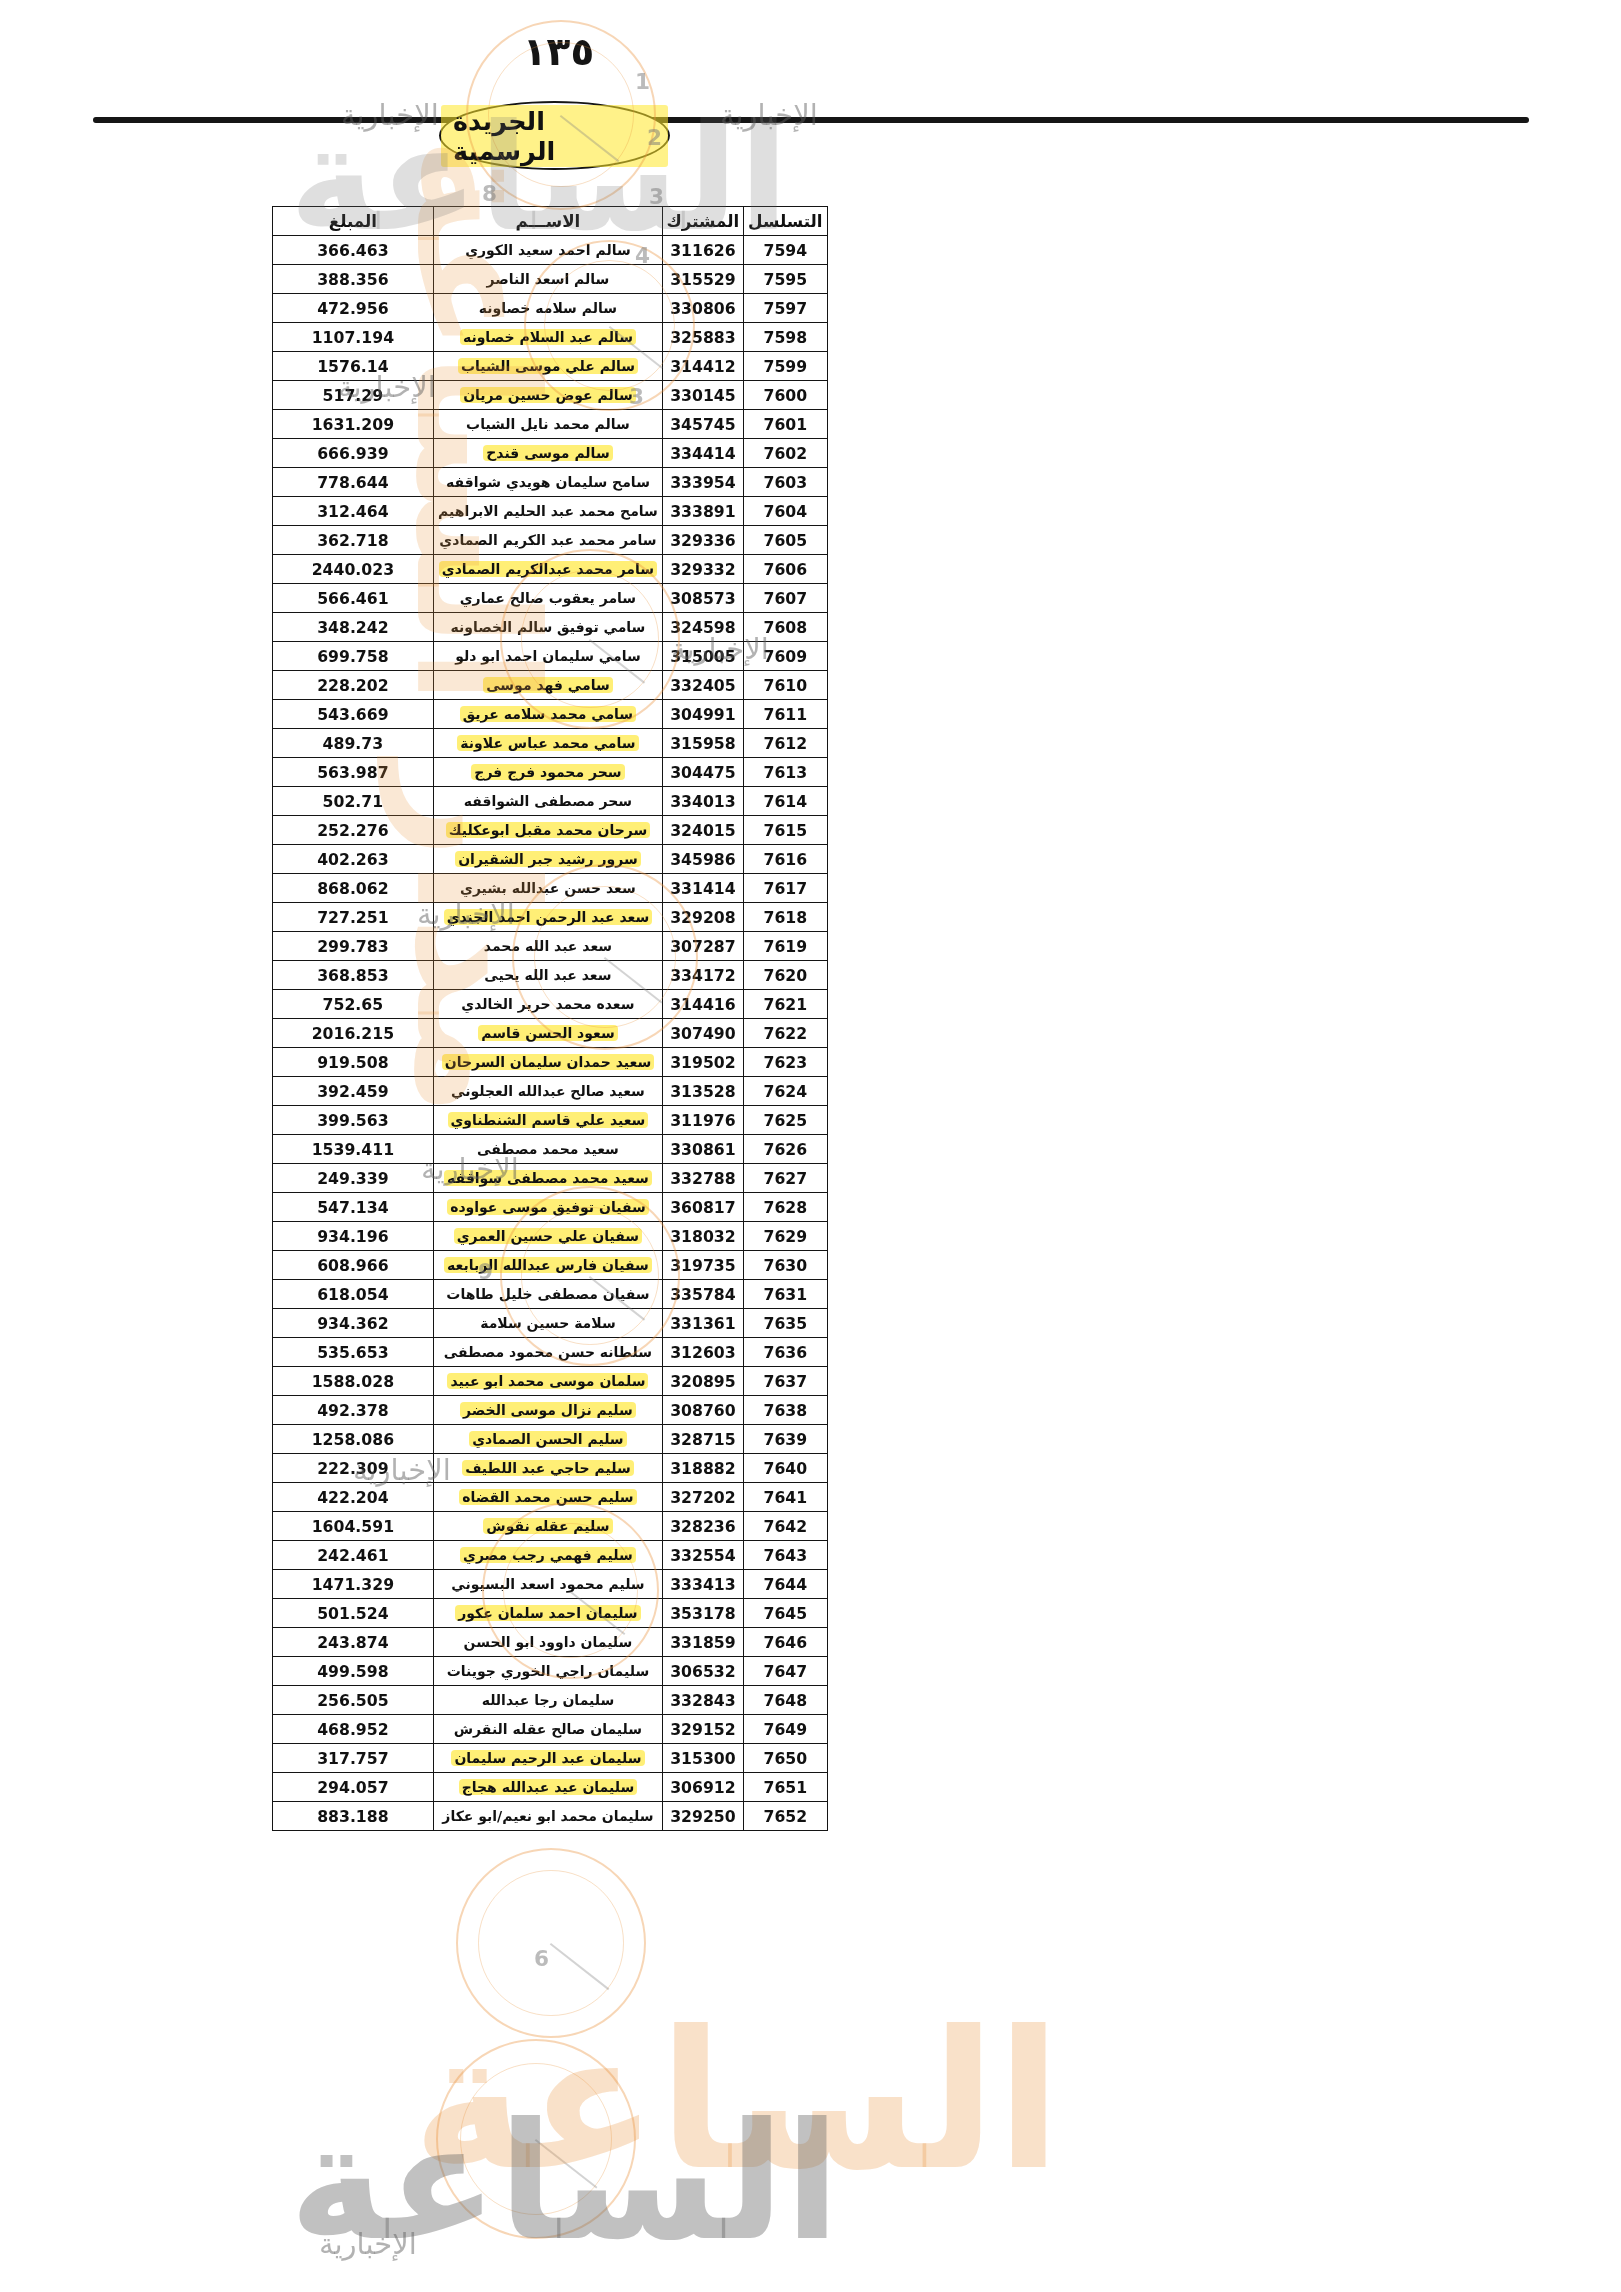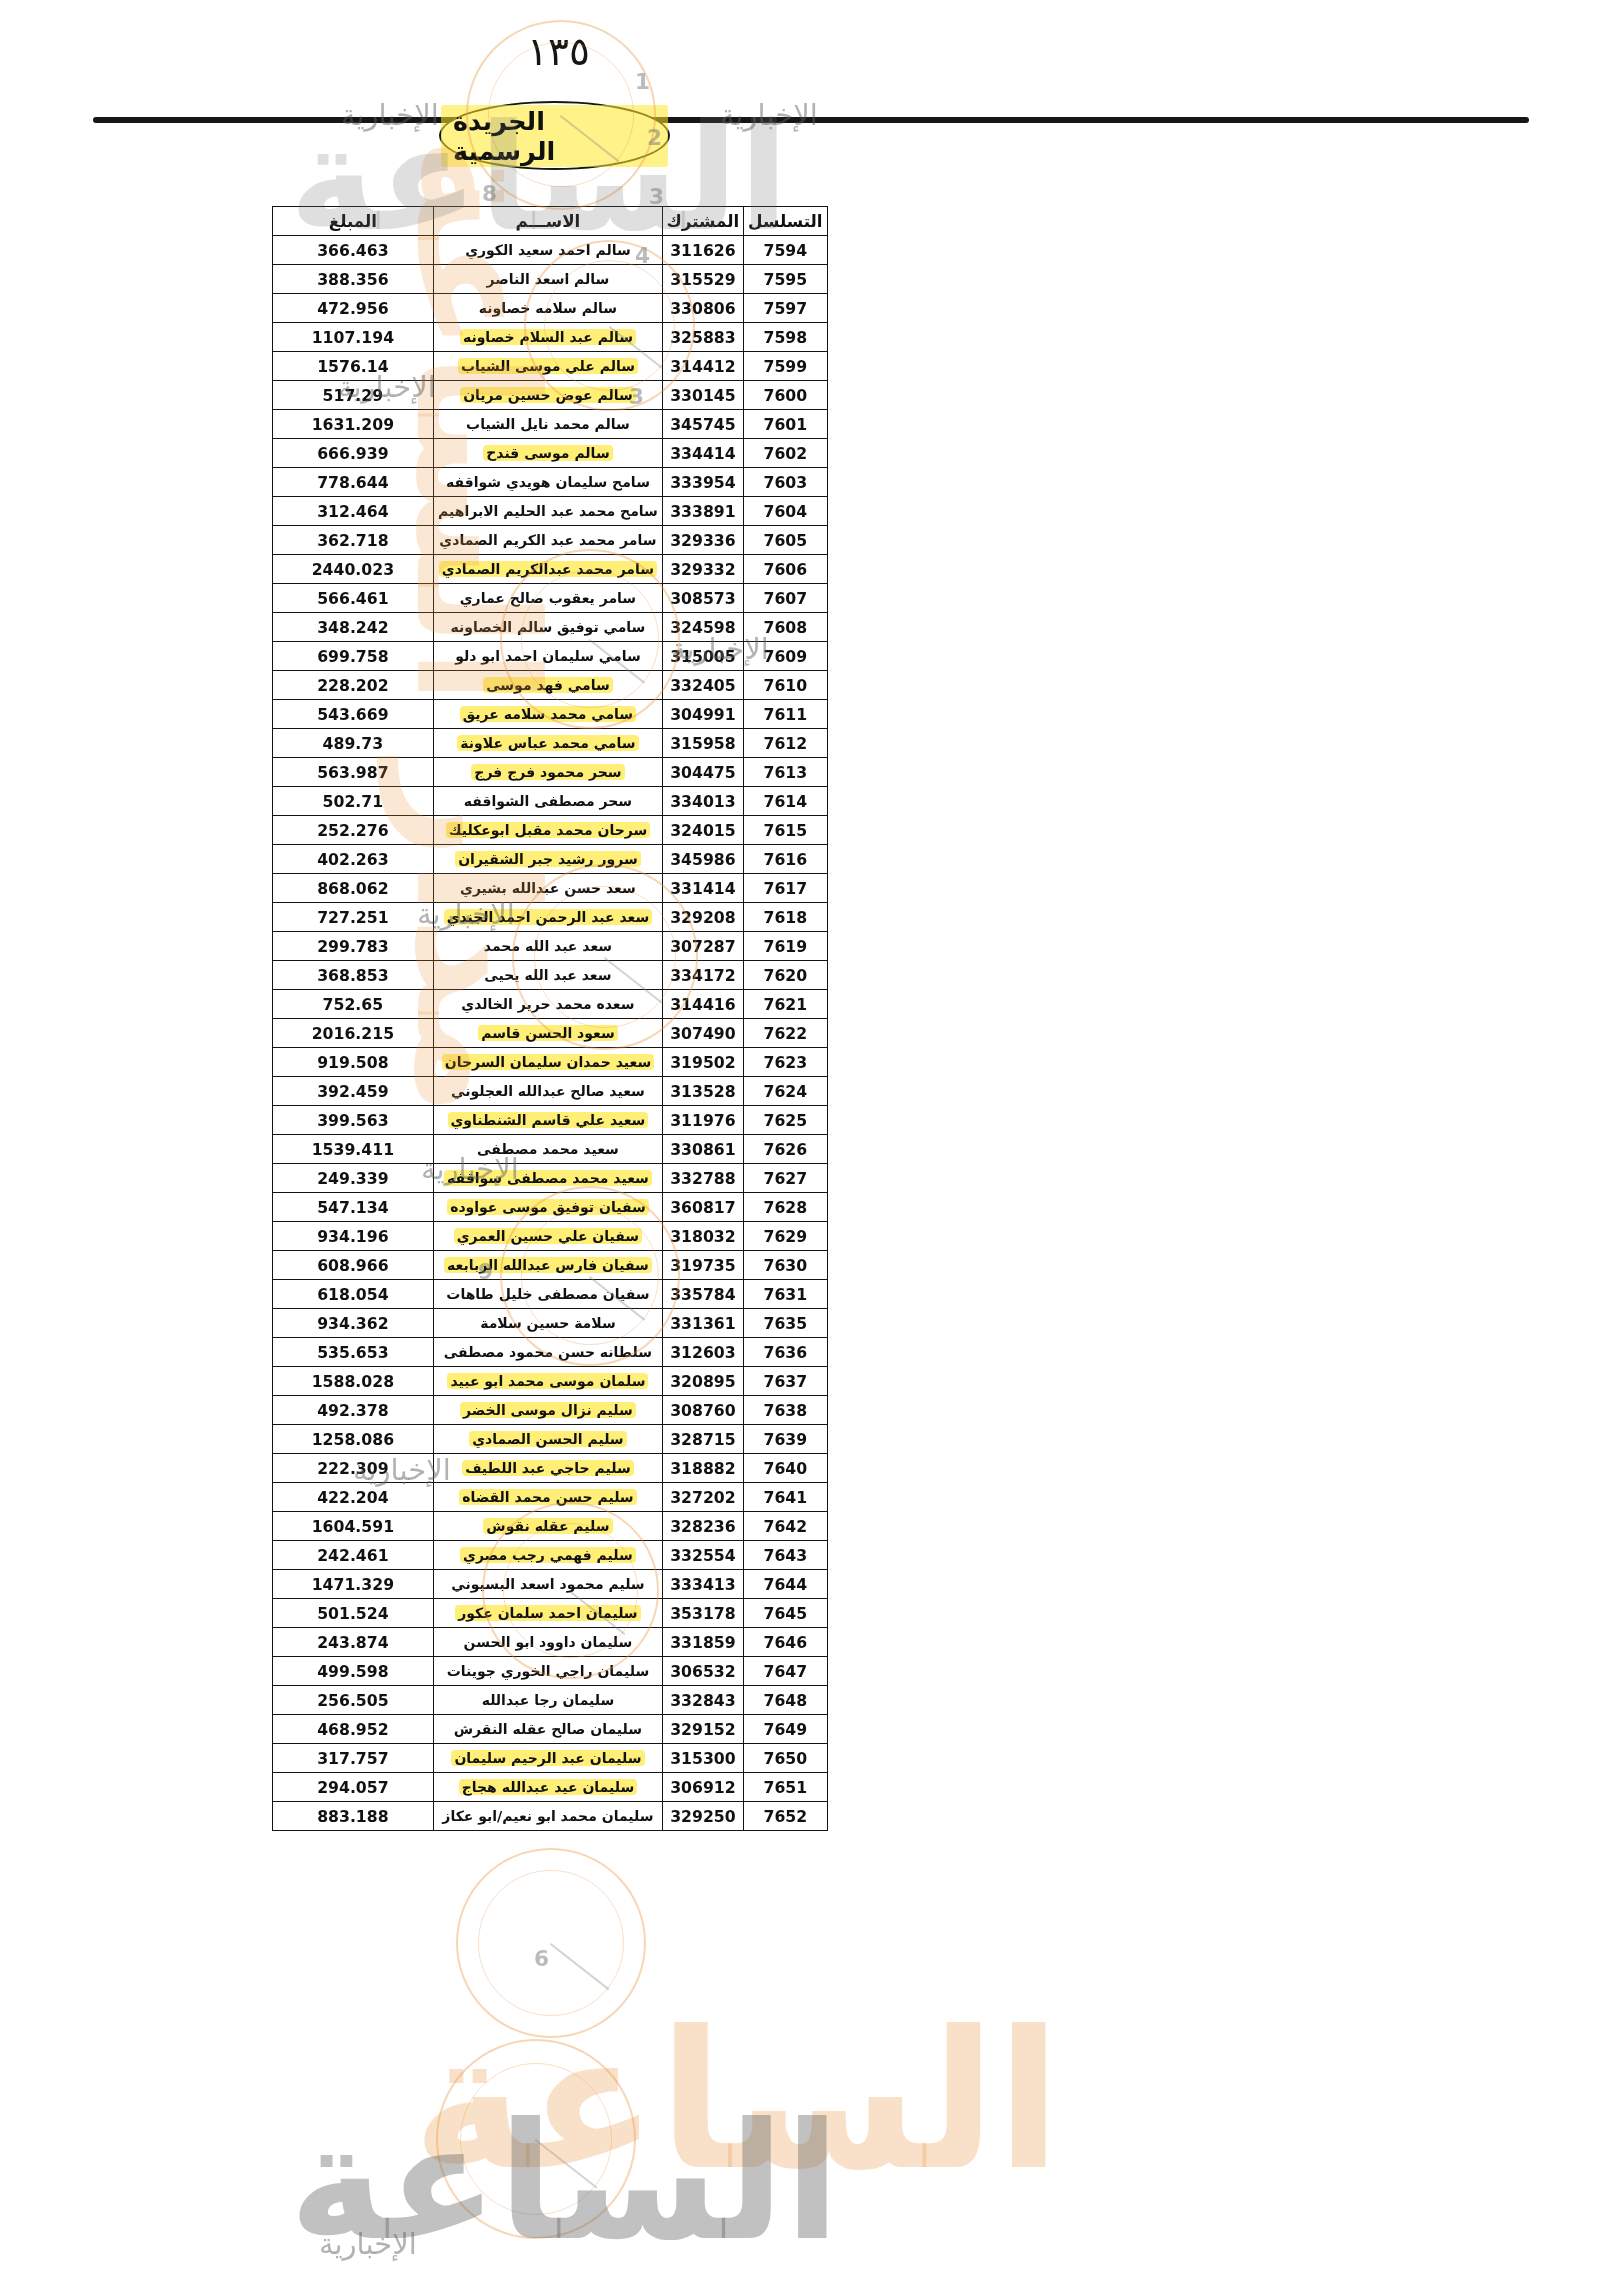--- a/index.html
+++ b/index.html
@@ -9,21 +9,21 @@
     margin:0 auto;
     background:#ffffff;
     overflow:hidden;
     font-family:"DejaVu Sans", sans-serif;
     color:#111;
   }
 
   
   .page-number {
     position:absolute; top:29px; left:495px; width:127px;
-    text-align:center; font-size:39px; font-weight:normal; color:#151515;
+    text-align:center; font-size:39px; font-weight:bold; color:#151515;
     z-index:3;
   }
   .header-rule {
     position:absolute; top:117px; left:93px; width:1436px; height:5.9px;
     background:#161616; border-radius:2.9px; z-index:1;
   }
   .banner-oval {
     position:absolute; top:101px; left:439px; width:227px; height:65px;
     border:2.9px solid #161616; border-radius:50%;
     background:#fff; z-index:2;

